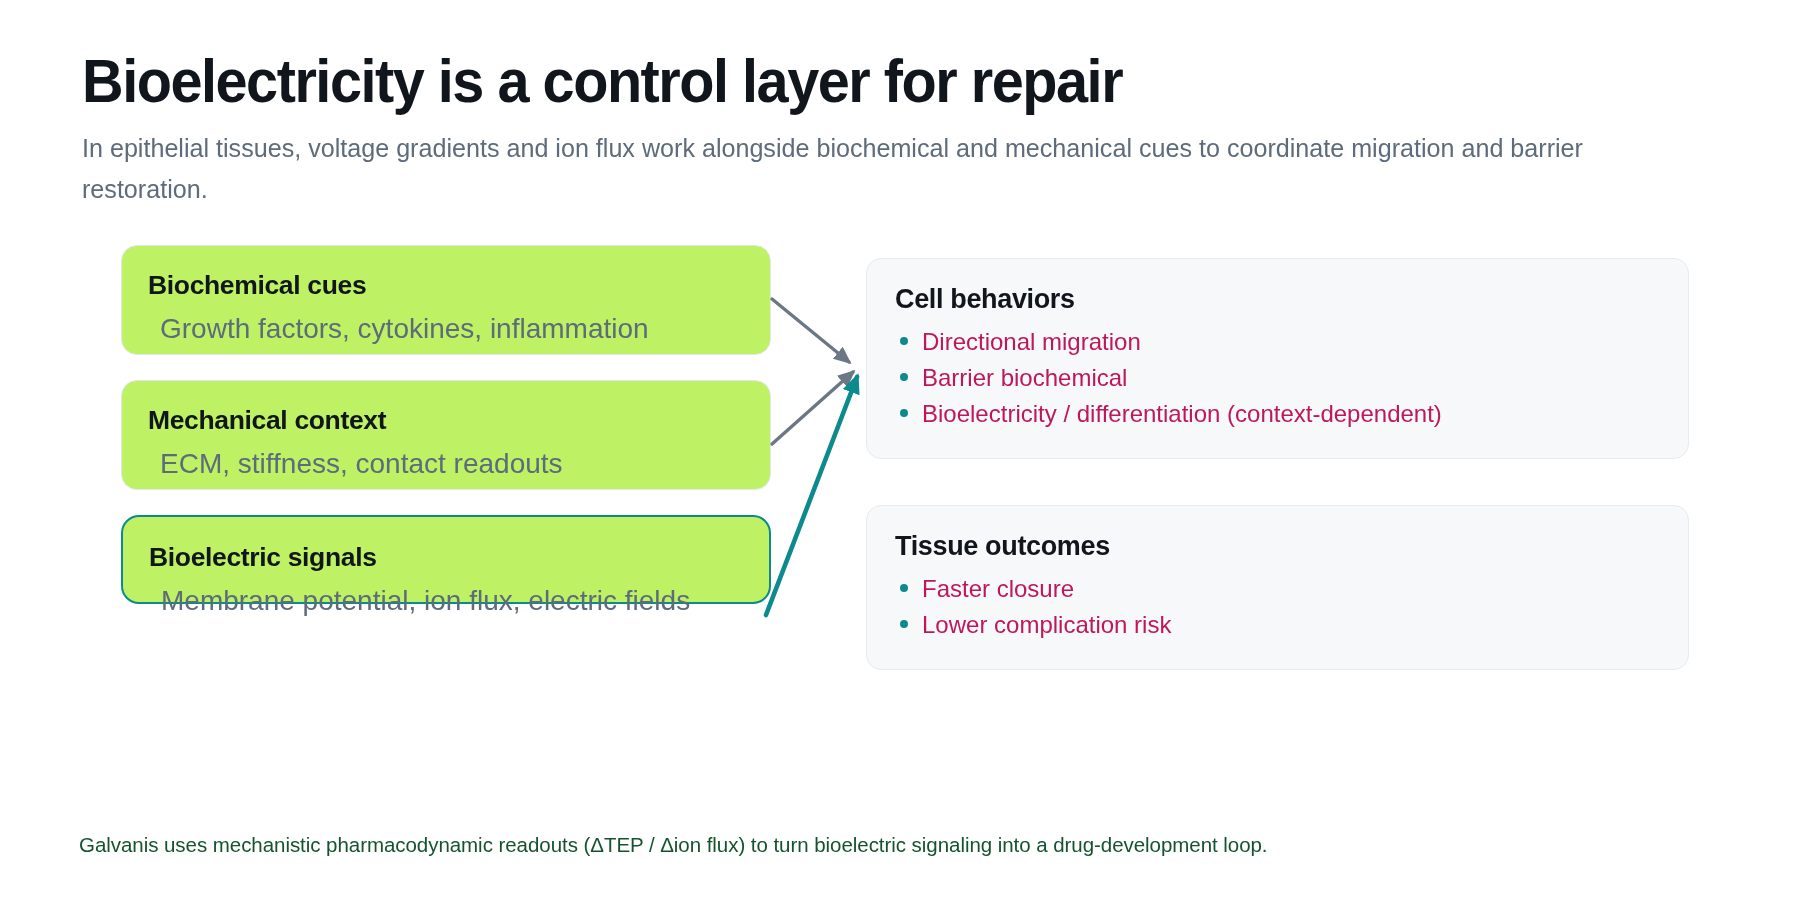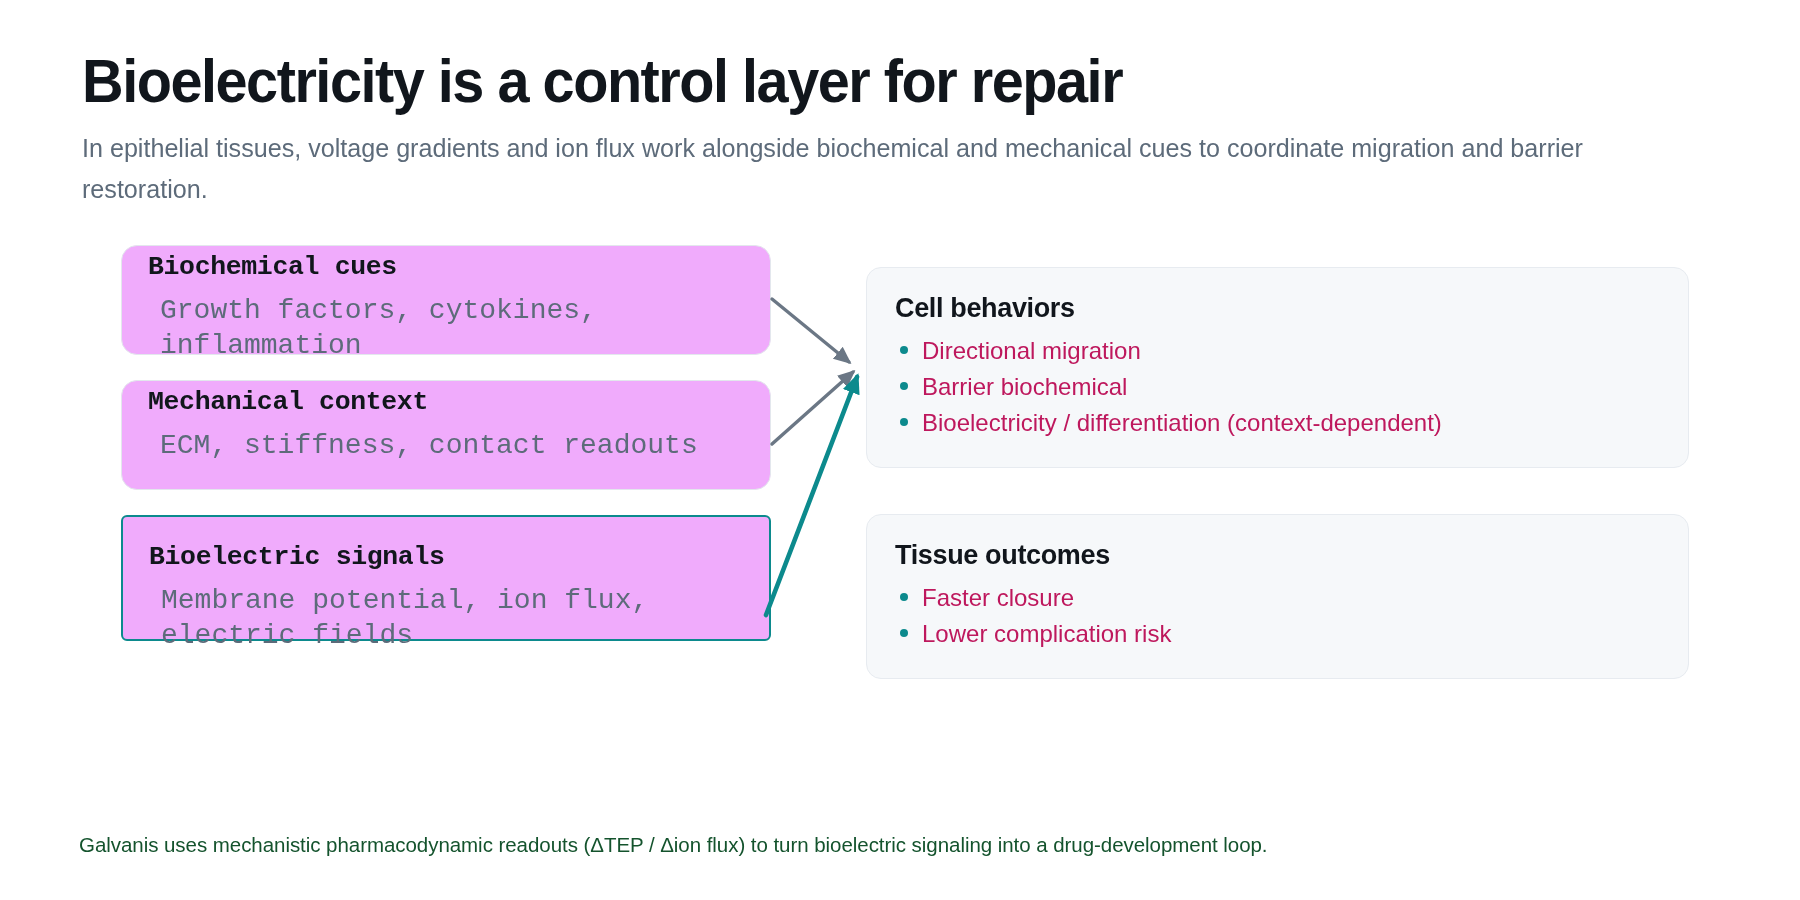--- a/index.html
+++ b/index.html
@@ -55,30 +55,29 @@
     position: absolute;
     left: 121px;
     top: 245px;
     width: 650px;
   }
   .card {
     box-sizing: border-box;
     width: 650px;
     border: 1.6px solid #e3e7ed;
     border-radius: 16px;
-    background: #f0abfc;
-    padding: 6px 26px 24px 26px;
+    background: #bef264;
+    padding: 24px 26px 24px 26px;
     margin-bottom: 25px;
     height: 110px;
-    font-family: Liberation Mono, monospace;
   }
   .card.accent {
     border: 2.4px solid #0c8a8d;
-    border-radius: 6px;
-    height: 126px;
+    border-radius: 18px;
+    height: 89px;
     padding-top: 25px;
   }
   .card-title {
     font-size: 26.5px;
     font-weight: 700;
     color: #11161c;
     letter-spacing: -0.35px;
     line-height: 1.15;
     margin: 0;
   }
@@ -87,21 +86,21 @@
     color: #5d6b7a;
     margin: 11px 0 0 12px;
     line-height: 1.25;
     font-weight: 400;
   }
 
   
   .right-col {
     position: absolute;
     left: 866px;
-    top: 267px;
+    top: 258px;
     width: 823px;
   }
   .panel {
     box-sizing: border-box;
     width: 823px;
     background: #f6f8fa;
     border: 1.4px solid #e7ebf0;
     border-radius: 15px;
     padding: 24px 28px 26px 28px;
     margin-bottom: 46px;

